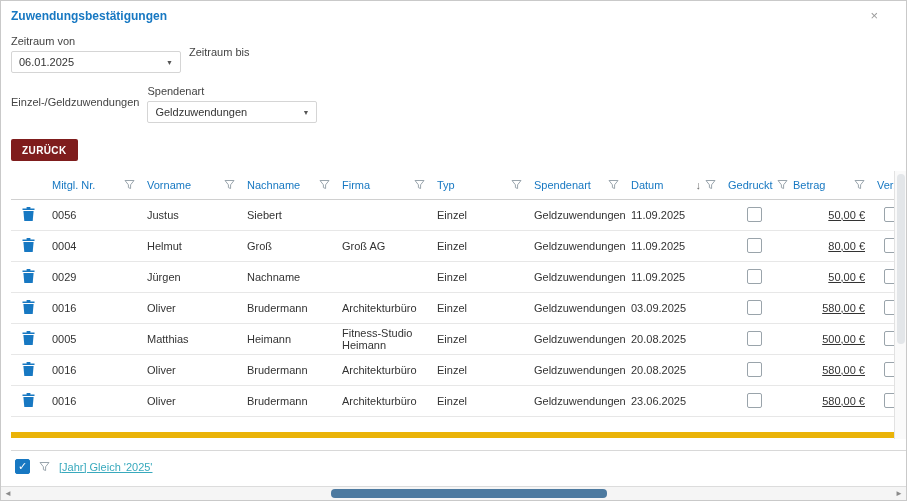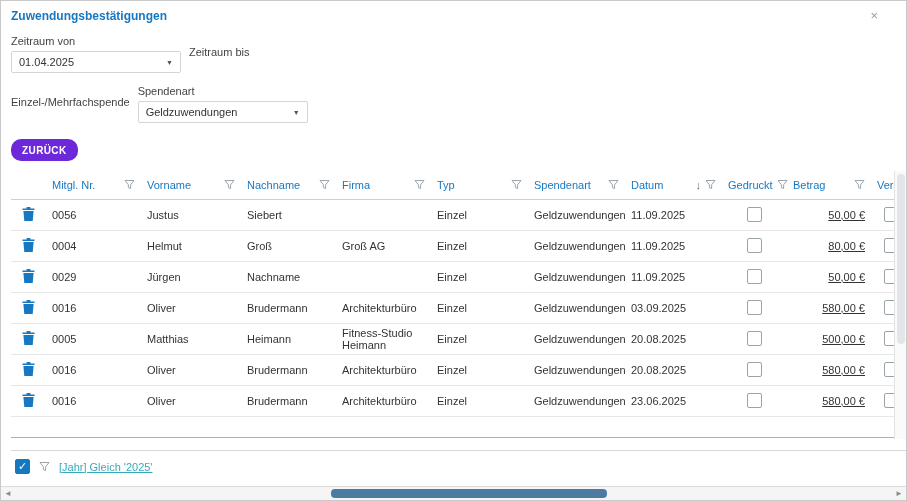--- a/index.html
+++ b/index.html
@@ -17,27 +17,27 @@
   .field label { display: block; color: #444; margin-bottom: 4px; }
   .selectbox {
     width: 170px; height: 22px; border: 1px solid #d5d5d5; border-radius: 2px;
     background: #fff; display: flex; align-items: center; justify-content: space-between;
     padding: 0 7px; cursor: pointer;
   }
   .caret { font-size: 7px; color: #555; }
 
   .back-btn {
     display: block; margin: 16px 0 0 10px; height: 22px; padding: 0 11px;
-    background: #6d28d9; color: #fff; border: 0; border-radius: 10px;
+    background: #7f1d1d; color: #fff; border: 0; border-radius: 2px;
     font-family: "Liberation Sans", sans-serif; font-size: 10px; font-weight: bold;
     letter-spacing: .4px; cursor: pointer;
   }
 
   .grid-wrap { position: relative; margin: 10px 0 0 10px; width: 896px; }
-  .table-clip { width: 883px; height: 267px; overflow: hidden; border-bottom: 1px solid #eab308; background: #fff; }
+  .table-clip { width: 883px; height: 267px; overflow: hidden; border-bottom: 6px solid #eab308; background: #fff; }
   table { border-collapse: collapse; table-layout: fixed; width: 900px; }
   thead th {
     height: 28px; border-bottom: 1px solid #d0d0d0; padding: 0 6px;
     font-weight: normal; color: #1778c2; text-align: left; background: #fff;
   }
   .th-inner { display: flex; align-items: center; justify-content: space-between; gap: 4px; }
   .th-right { display: flex; align-items: center; gap: 4px; }
   .sort-arrow { color: #6d6d6d; font-size: 11px; }
   tbody td { height: 31px; border-bottom: 1px solid #e7e7e7; padding: 2px 6px; vertical-align: middle; background: #fff; }
   td.center { text-align: center; }
@@ -69,32 +69,32 @@
 
 <div class="dialog-header">
   <span class="dialog-title">Zuwendungsbestätigungen</span>
   <span class="close">×</span>
 </div>
 
 <div class="filter-row">
   <div class="field">
     <label>Zeitraum von</label>
     <div class="selectbox">
-      <span>01.04.2025</span>
+      <span>06.01.2025</span>
       <span class="caret">▼</span>
     </div>
   </div>
   <div class="field">
     <label>Zeitraum bis</label>
   </div>
 </div>
 
 <div class="filter-row">
   <div class="field">
-    <label>Einzel-/Mehrfachspende</label>
+    <label>Einzel-/Geldzuwendungen</label>
   </div>
   <div class="field">
     <label>Spendenart</label>
     <div class="selectbox">
       <span>Geldzuwendungen</span>
       <span class="caret">▼</span>
     </div>
   </div>
 </div>
 

